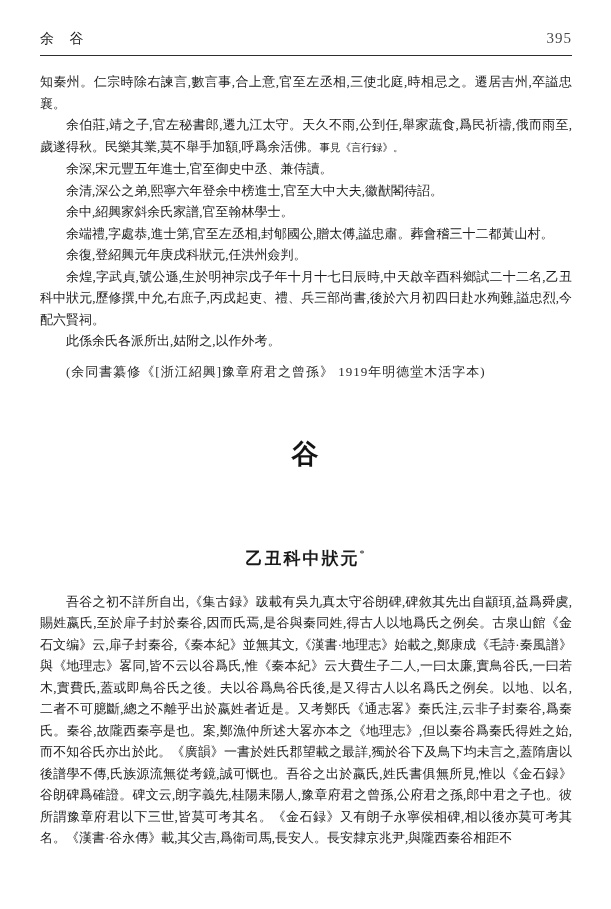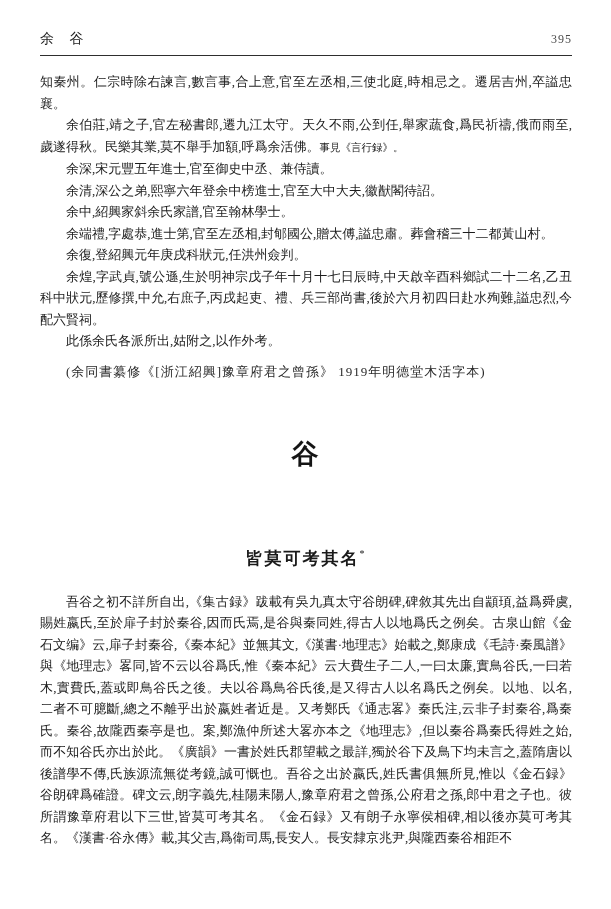--- a/index.html
+++ b/index.html
@@ -17,21 +17,21 @@
   }
   .page-header {
     display: flex;
     justify-content: space-between;
     align-items: baseline;
     font-size: 14px;
     padding-bottom: 7px;
     border-bottom: 1.5px solid #2e2e2e;
   }
   .running-title { letter-spacing: 6px; color: #222; }
-  .page-number { font-size: 12px; color: #4a4a4a; letter-spacing: 1px; }
+  .page-number { font-size: 15px; color: #4a4a4a; letter-spacing: 1px; }
   .body-text { margin-top: 15px; }
   .body-text p {
     font-size: 13px;
     line-height: 21.5px;
     text-align: justify;
     text-indent: 2em;
   }
   .body-text p.noindent { text-indent: 0; }
   .entry-note { font-size: 10.5px; font-family: Liberation Serif, serif; }
   .citation {
@@ -85,21 +85,21 @@
       <p><span>余端禮,字處恭,進士第,官至左丞相,封郇國公,贈太傅,謚忠肅。葬會稽三十二都黃山村。</span></p>
       <p><span>余復,登紹興元年庚戌科狀元,任洪州僉判。</span></p>
       <p><span>余煌,字武貞,號公遜,生於明神宗戊子年十月十七日辰時,中天啟辛酉科鄉試二十二名,乙丑科中狀元,歷修撰,中允,右庶子,丙戌起吏、禮、兵三部尚書,後於六月初四日赴水殉難,謚忠烈,今配六賢祠。</span></p>
       <p><span>此係余氏各派所出,姑附之,以作外考。</span></p>
     </section>
 
     <p class="citation">(余同書纂修《[浙江紹興]豫章府君之曾孫》 1919年明德堂木活字本)</p>
 
     <h1 class="surname-heading">谷</h1>
 
-    <h2 class="section-title"><span>皆莫可考其名</span><sup>*</sup></h2>
+    <h2 class="section-title"><span>乙丑科中狀元</span><sup>*</sup></h2>
 
     <section class="gu-body">
       <p>吾谷之初不詳所自出,《集古録》跋載有吳九真太守谷朗碑,碑敘其先出自顓頊,益爲舜虞,賜姓嬴氏,至於扉子封於秦谷,因而氏焉,是谷與秦同姓,得古人以地爲氏之例矣。古泉山館《金石文编》云,扉子封秦谷,《秦本紀》並無其文,《漢書·地理志》始載之,鄭康成《毛詩·秦風譜》與《地理志》畧同,皆不云以谷爲氏,惟《秦本紀》云大費生子二人,一曰太廉,實鳥谷氏,一曰若木,實費氏,蓋或即鳥谷氏之後。夫以谷爲鳥谷氏後,是又得古人以名爲氏之例矣。以地、以名,二者不可臆斷,總之不離乎出於嬴姓者近是。又考鄭氏《通志畧》秦氏注,云非子封秦谷,爲秦氏。秦谷,故隴西秦亭是也。案,鄭漁仲所述大畧亦本之《地理志》,但以秦谷爲秦氏得姓之始,而不知谷氏亦出於此。《廣韻》一書於姓氏郡望載之最詳,獨於谷下及鳥下均未言之,蓋隋唐以後譜學不傳,氏族源流無從考鏡,誠可慨也。吾谷之出於嬴氏,姓氏書俱無所見,惟以《金石録》谷朗碑爲確證。碑文云,朗字義先,桂陽耒陽人,豫章府君之曾孫,公府君之孫,郎中君之子也。彼所謂豫章府君以下三世,皆莫可考其名。《金石録》又有朗子永寧侯相碑,相以後亦莫可考其名。《漢書·谷永傳》載,其父吉,爲衛司馬,長安人。長安隸京兆尹,與隴西秦谷相距不</p>
     </section>
 
   </main>
 
 </div>
 
 </body></html>

